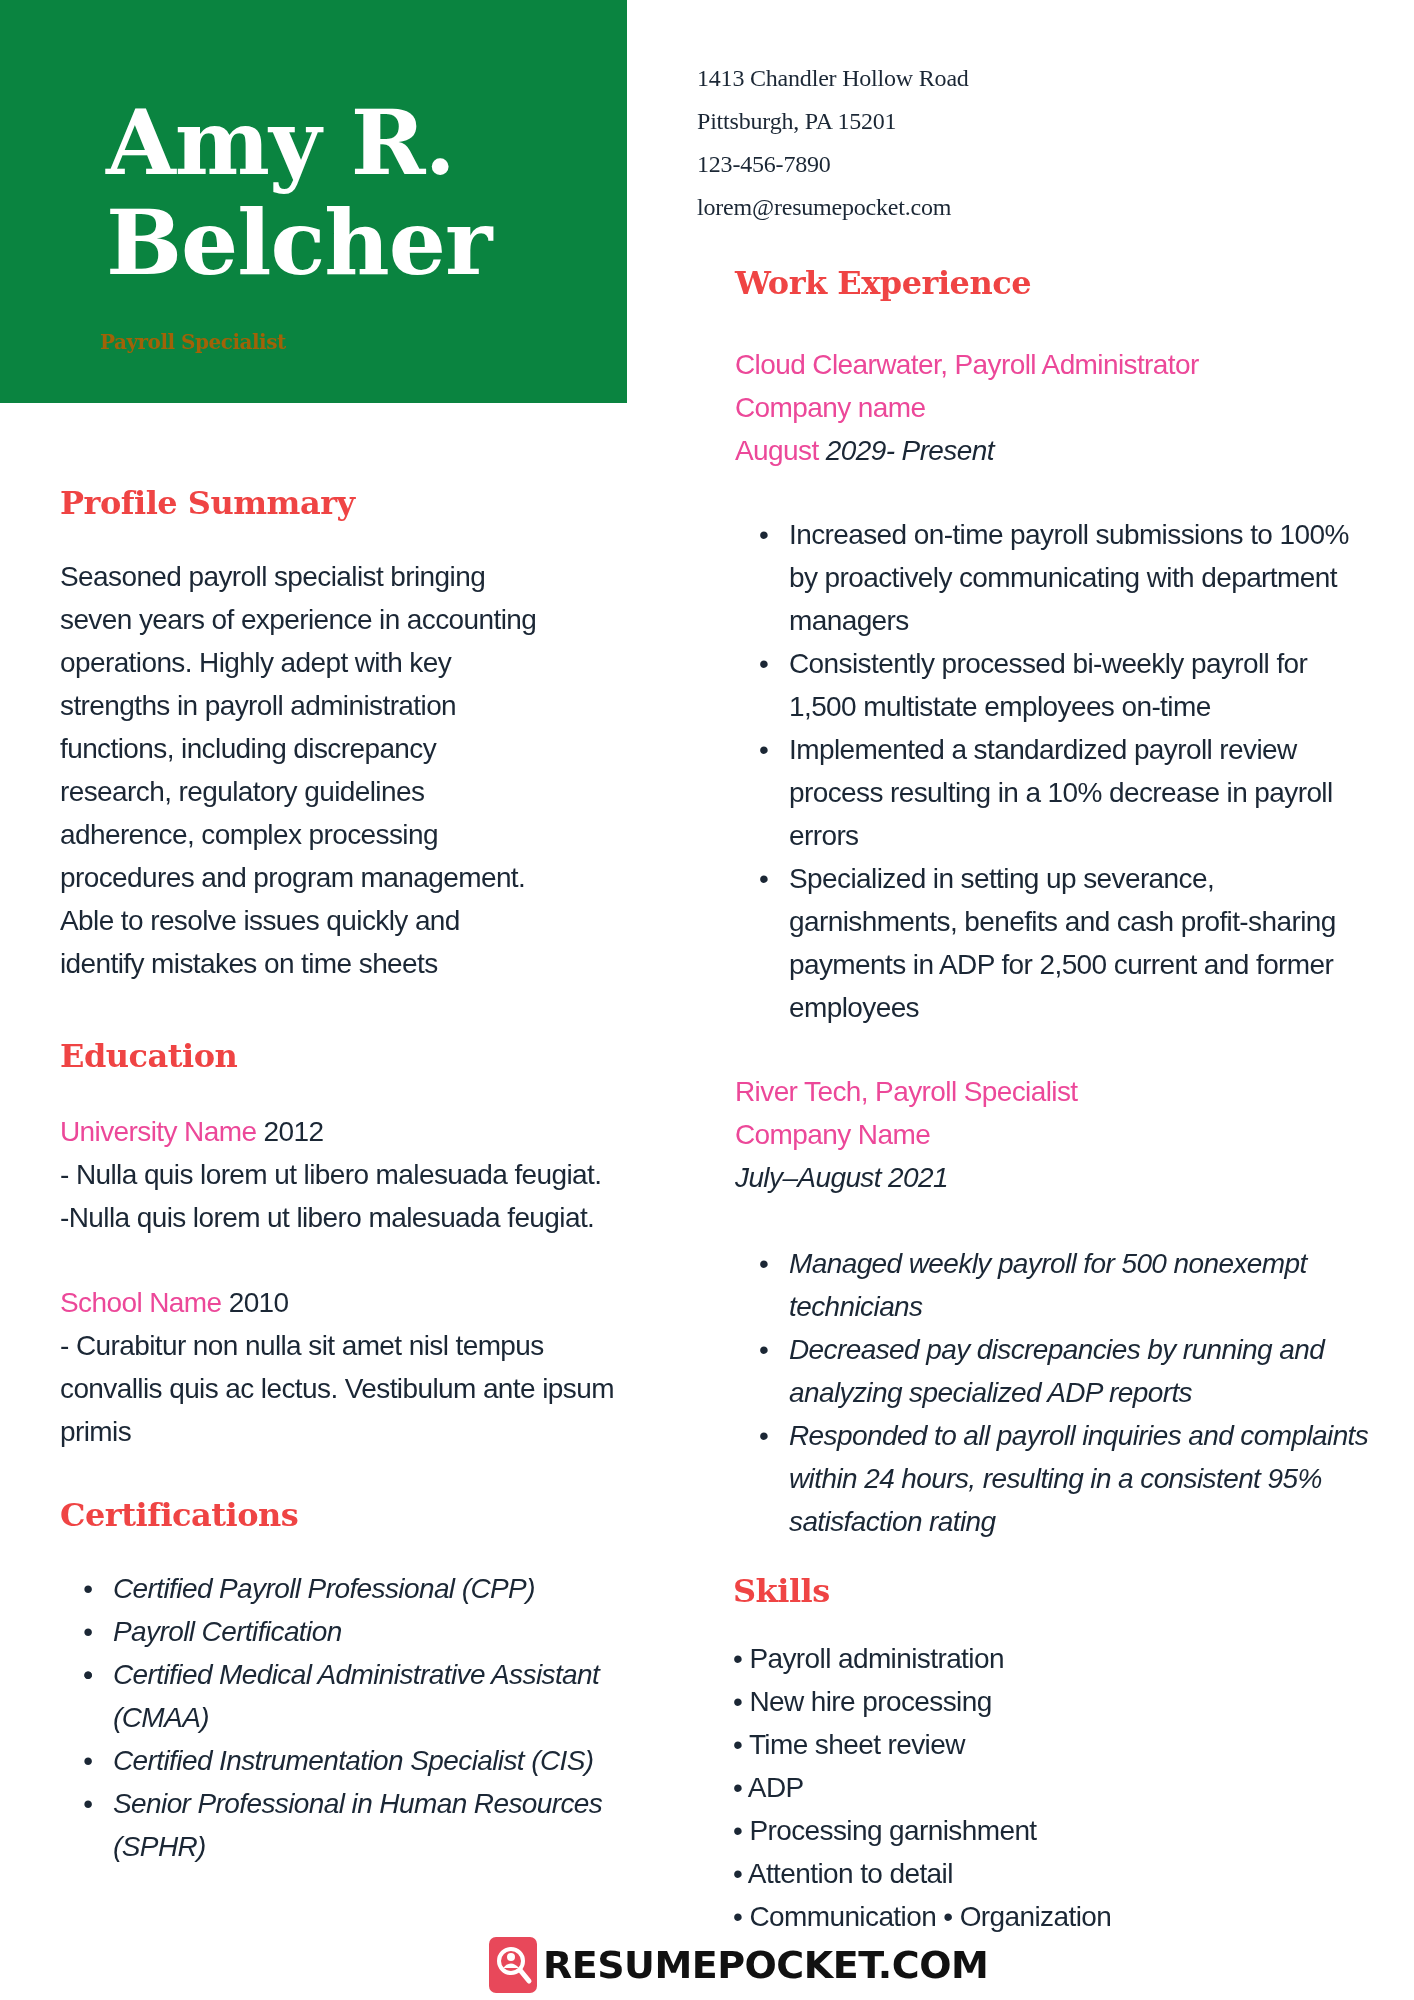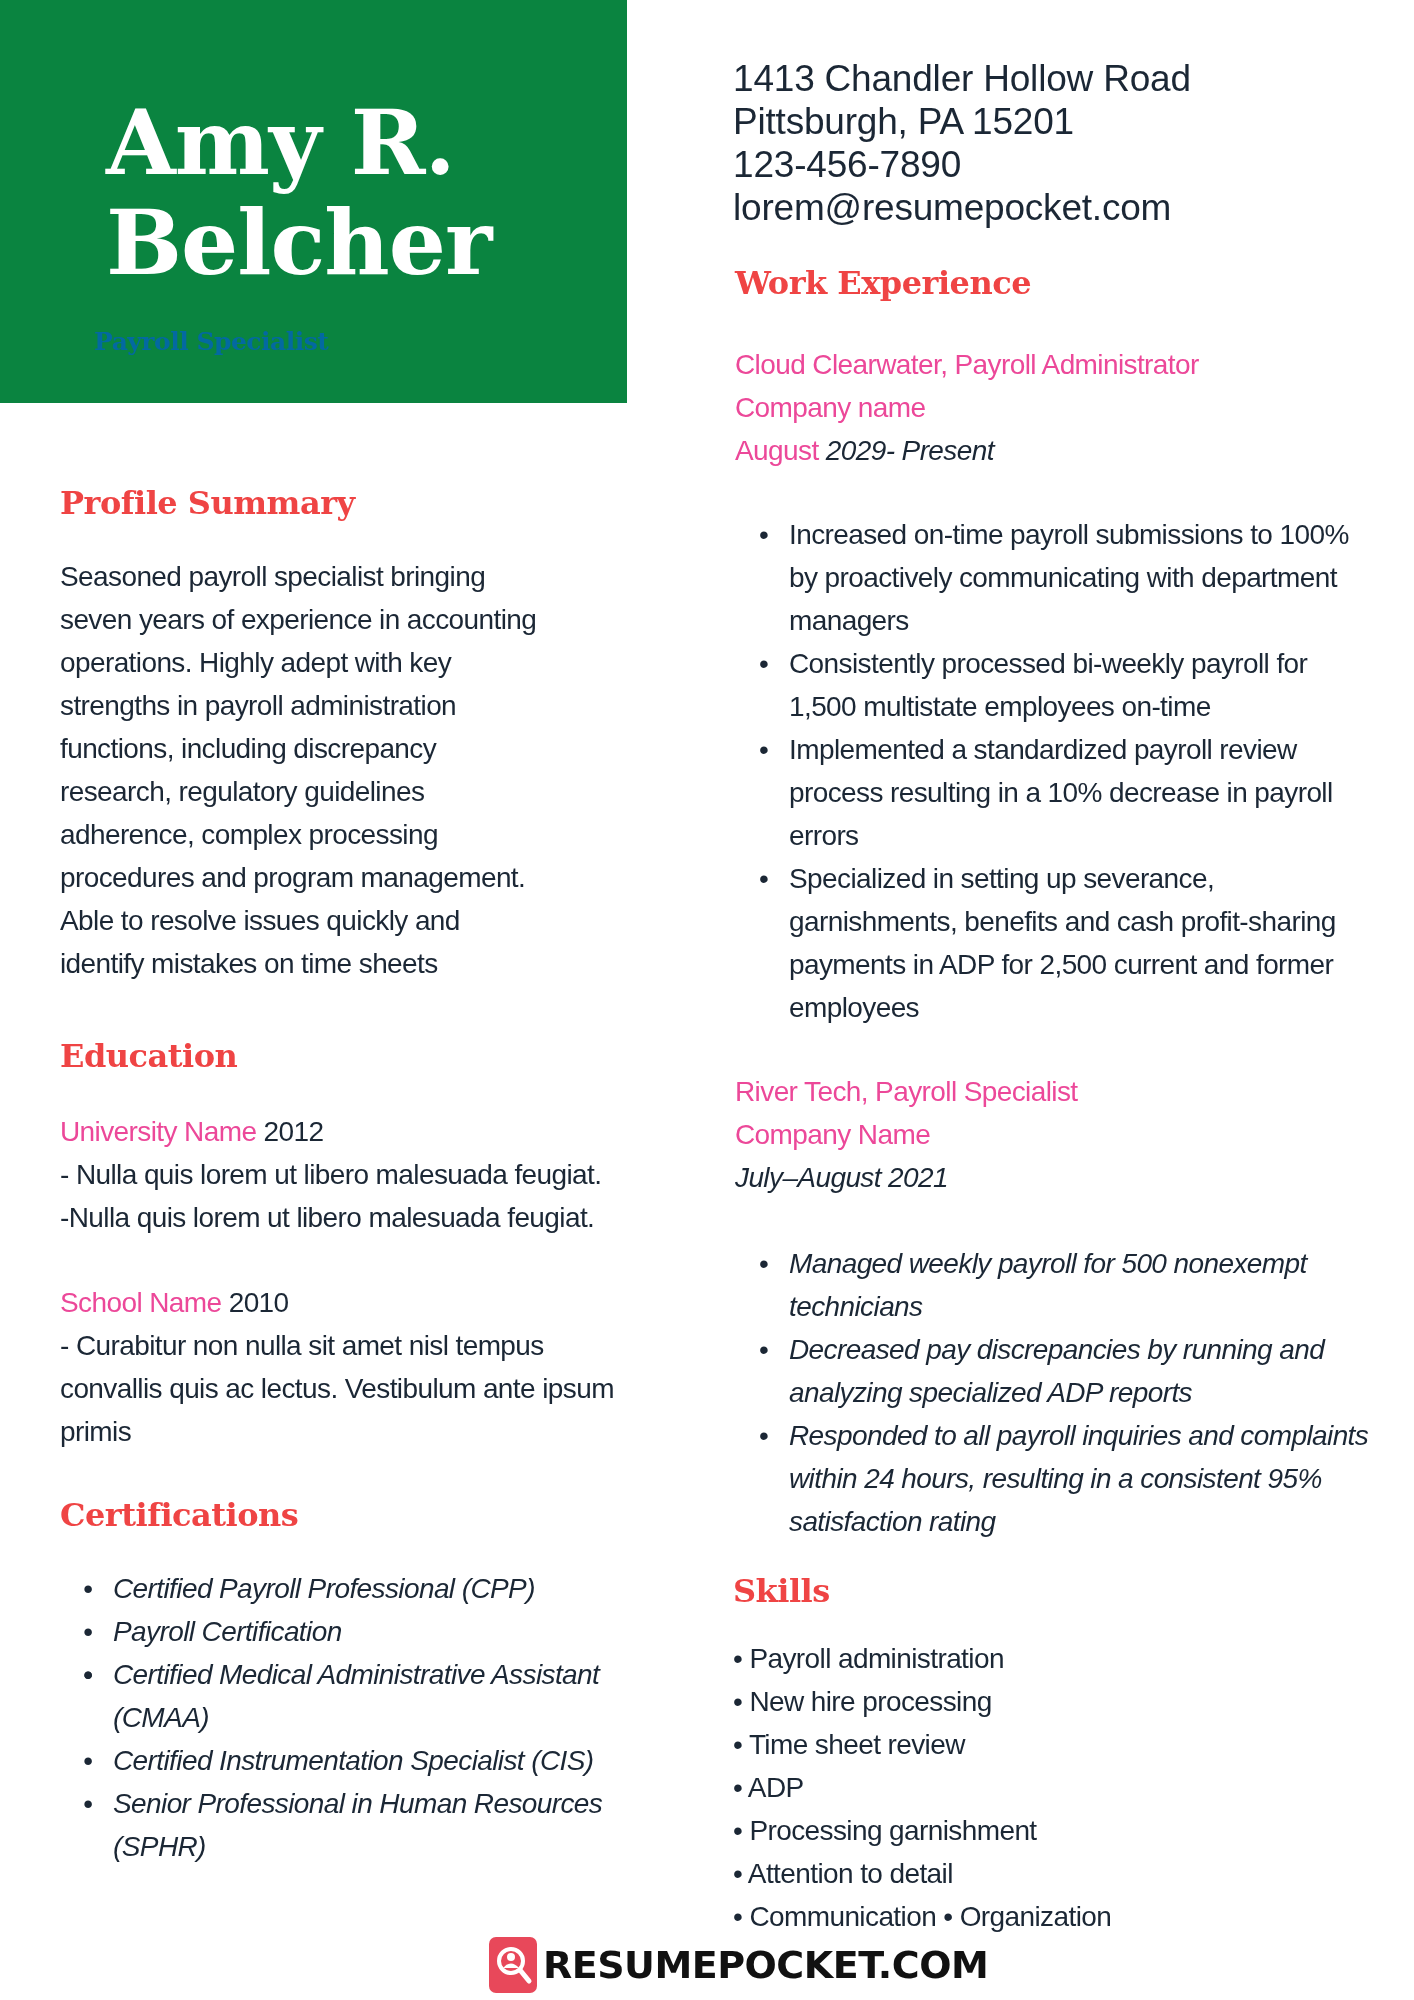--- a/index.html
+++ b/index.html
@@ -2,22 +2,22 @@
 <html><head>
 <meta charset="utf-8">
 <style>
   html, body { margin:0; padding:0; }
   body { width:1414px; height:2000px; background:#ffffff; position:relative; overflow:hidden;
          font-family:"Liberation Sans", sans-serif; color:#14243a; }
   .abs { position:absolute; }
   .header-block { left:0; top:0; width:627px; height:403px; background:#0a8440; }
   .name { left:106px; top:92px; color:#ffffff; font-family:"DejaVu Serif", "Liberation Serif", serif;
           font-weight:bold; font-size:90px; line-height:100px; letter-spacing:-1px; white-space:nowrap; }
-  .job-title { left:94px; top:322px; color:#0369a1; font-family:"DejaVu Serif", "Liberation Serif", serif;
-               font-weight:bold; font-size:25px; line-height:40px; letter-spacing:-0.5px; white-space:nowrap; }
+  .job-title { left:100px; top:322px; color:#a16207; font-family:"DejaVu Serif", "Liberation Serif", serif;
+               font-weight:bold; font-size:20px; line-height:40px; letter-spacing:-0.5px; white-space:nowrap; }
   .txt { font-size:28px; line-height:43px; letter-spacing:-0.6px; color:#1b2735; }
   .heading { font-family:"DejaVu Serif", "Liberation Serif", serif; font-weight:bold; font-size:32px;
              line-height:40px; color:#ef4444; letter-spacing:-0.5px; white-space:nowrap; }
   .b { font-weight:normal; color:#ec4899; }
   .i { font-style:italic; }
   ul.bul { margin:0; padding:0; list-style:none; }
   ul.bul li { position:relative; padding-left:0; }
   ul.bul li .dot { position:absolute; left:-30px; top:0; }
   .contact div { white-space:nowrap; }
   .logo { left:489px; top:1937px; height:56px; display:flex; align-items:center; }
@@ -28,21 +28,21 @@
 </head>
 <body>
 
 <div class="abs header-block"></div>
 <div class="abs name">
   <div>Amy R.</div>
   <div>Belcher</div>
 </div>
 <div class="abs job-title">Payroll Specialist</div>
 
-<div class="abs contact txt" style="left:733px; top:57px; font-size:37px; letter-spacing:-0.2px;">
+<div class="abs contact txt" style="left:697px; top:57px; font-size:24px; letter-spacing:-0.2px;font-family:Liberation Serif, serif;">
   <div>1413 Chandler Hollow Road</div>
   <div>Pittsburgh, PA 15201</div>
   <div>123-456-7890</div>
   <div>lorem@resumepocket.com</div>
 </div>
 
 <div class="abs heading" style="left:60px; top:483px;">Profile Summary</div>
 <div class="abs txt" style="left:60px; top:555px; width:620px;">
   <div>Seasoned payroll specialist bringing</div>
   <div>seven years of experience in accounting</div>

